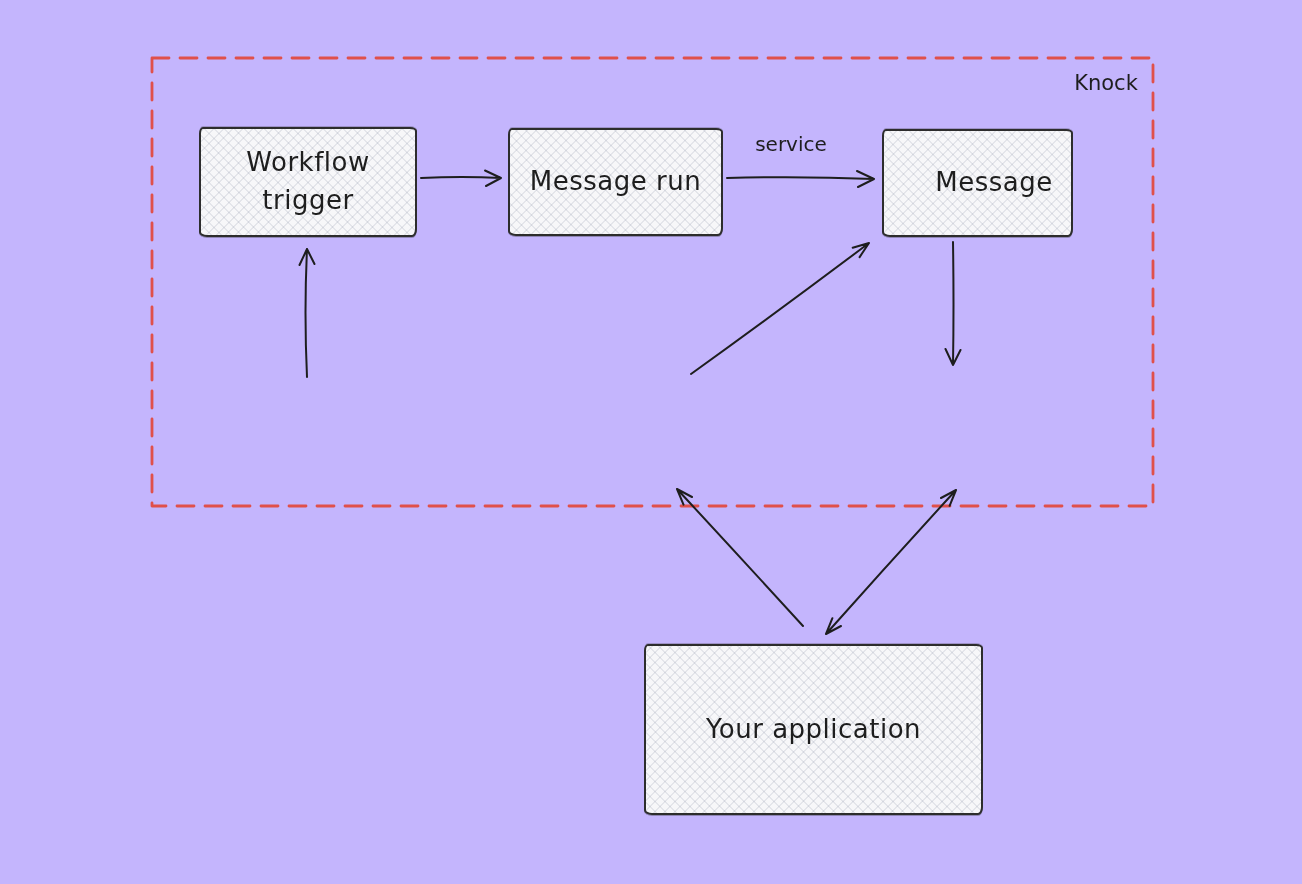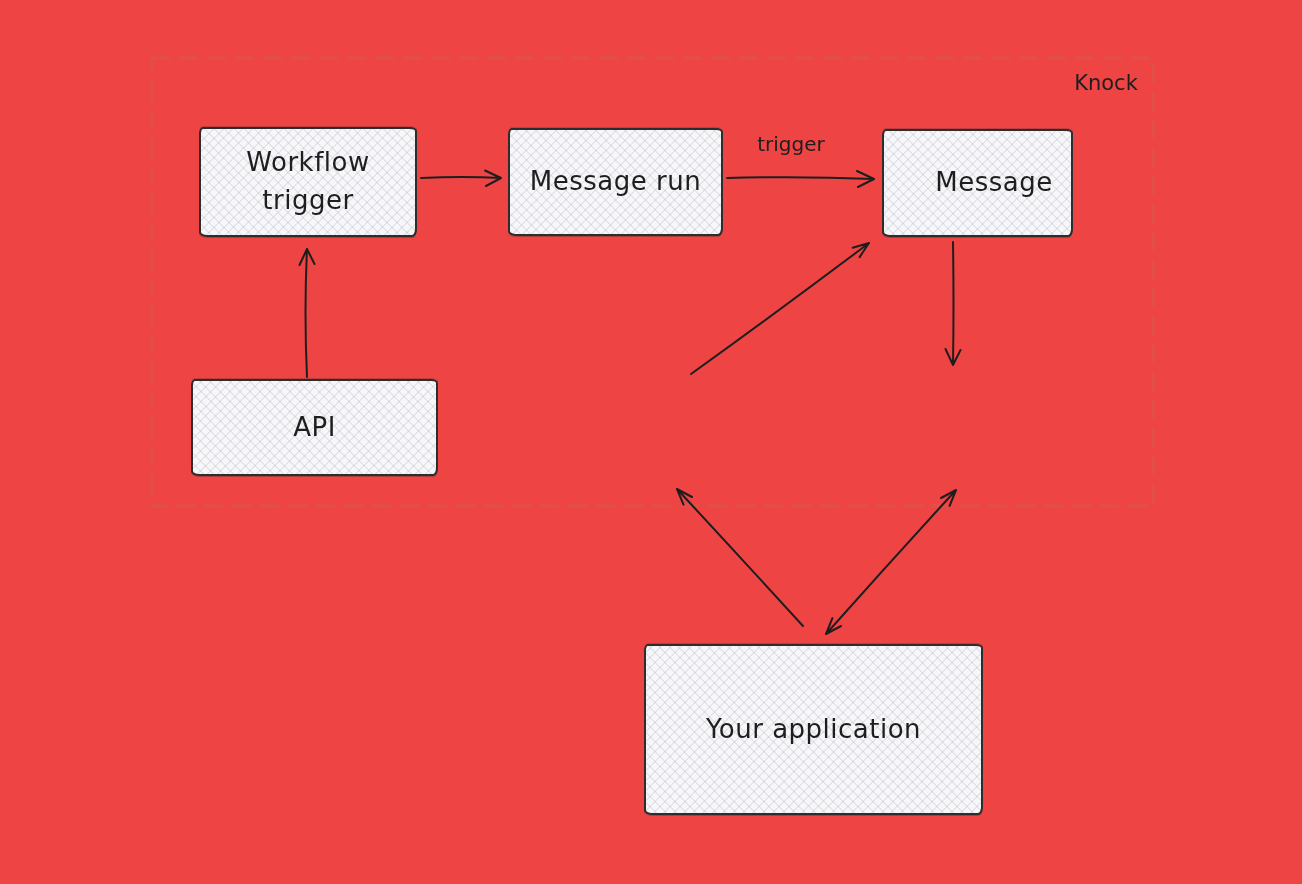--- a/index.html
+++ b/index.html
@@ -5,21 +5,21 @@
   * { margin: 0; padding: 0; box-sizing: border-box; }
   html, body { background: #ffffff; }
   body {
     font-family: "DejaVu Sans", sans-serif;
     color: #1e1e1e;
   }
   .canvas {
     position: relative;
     width: 1302px;
     height: 884px;
-    background: #ef4444;
+    background: #c4b5fd;
     overflow: hidden;
     text-decoration: underline;
   }
   .edge-layer {
     position: absolute;
     left: 0; top: 0;
     width: 1302px; height: 884px;
   }
   .node {
     position: absolute;
@@ -85,37 +85,34 @@
 
     <path d="M953,242 Q954,305 953,365 M953,365 L945.5,349 M953,365 L960.5,350"></path>
 
     <path d="M803,626 Q740,557 677,489 M677,489 L692,497 M677,489 L683.5,504.7"></path>
 
     <path d="M826,634 Q891,561 956,490 M956,490 L949.6,505.8 M956,490 L941,498 M826,634 L841,626 M826,634 L832.4,618.2"></path>
   </svg>
 
   <div class="boundary-label">Knock</div>
 
-  <div class="edge-label">trigger</div>
+  <div class="edge-label">service</div>
 
   <div class="node" id="node-workflow-trigger">
     <span class="label">Workflow trigger</span>
   </div>
 
   <div class="node" id="node-workflow-run">
     <span class="label">Message run</span>
   </div>
 
   <div class="node" id="node-message">
     <span class="label">Message</span>
   </div>
 
-  <div class="node" id="node-api">
-    <span class="label">API</span>
-  </div>
 
 
 
   <div class="node" id="node-your-application">
     <span class="label">Your application</span>
   </div>
 
 </div>
 
 </body></html>

